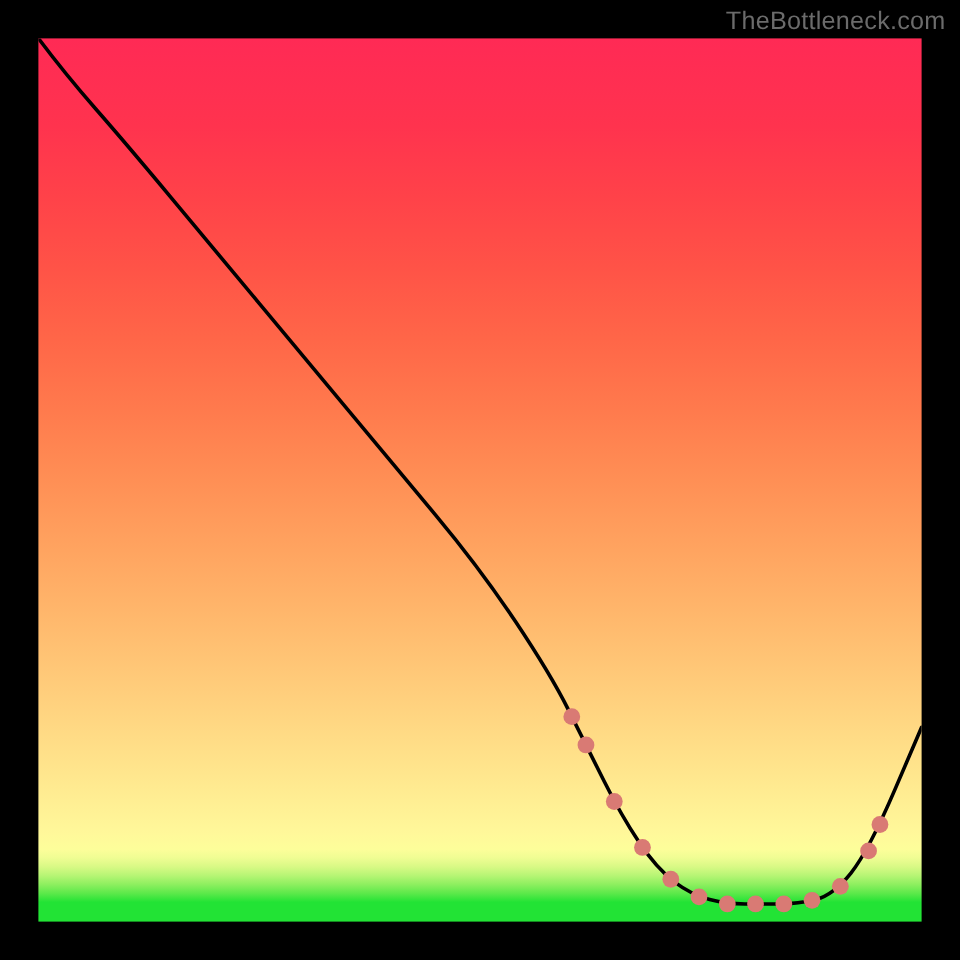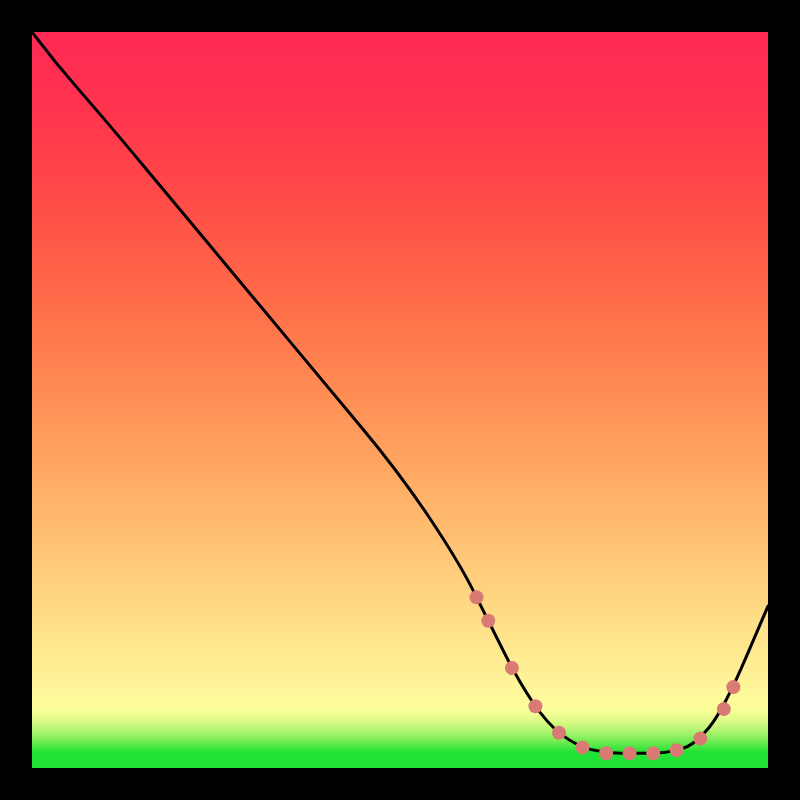--- a/index.html
+++ b/index.html
@@ -61,20 +61,21 @@
     left: 0;
     top: 0;
     width: 736px;
     height: 736px;
   }
 </style>
 </head>
 <body>
 
 <div class="outer">
+  <div class="watermark">TheBottleneck.com</div>
   <div class="plot">
     <svg class="curve" viewBox="0 0 736 736" preserveAspectRatio="none">
       <g id="curve-group">
           <path d="M 0 0 Q 22.08 29.440000000000055 47.84 58.88000000000005 Q 73.60000000000001 88.32000000000005 110.4 132.48000000000002 Q 147.20000000000002 176.64 184 220.79999999999998 Q 220.79999999999998 264.96 257.6 309.12 Q 294.40000000000003 353.28 331.20000000000005 397.43999999999994 Q 368 441.59999999999997 397.44 485.76 Q 426.88 529.92 441.6 559.3599999999999 Q 456.32 588.8 471.04 618.24 Q 485.76000000000005 647.6800000000001 500.48 669.76 Q 515.1999999999999 691.84 529.92 702.88 Q 544.64 713.92 559.36 717.5999999999999 Q 574.08 721.28 588.8 721.28 Q 603.52 721.28 618.24 721.28 Q 632.96 721.28 647.6800000000001 717.5999999999999 Q 662.4 713.92 677.1199999999999 695.52 Q 691.8399999999999 677.12 713.92 625.6 L 736 574.08" fill="none" stroke="#000" stroke-width="3" stroke-linecap="round"></path>
         </g>
       <g id="dots-group">
           <circle cx="444.5" cy="565.2" r="7" fill="#d97a74"></circle>
           <circle cx="456.3" cy="588.8" r="7" fill="#d97a74"></circle>
           <circle cx="479.9" cy="635.9" r="7" fill="#d97a74"></circle>
           <circle cx="503.4" cy="674.2" r="7" fill="#d97a74"></circle>

